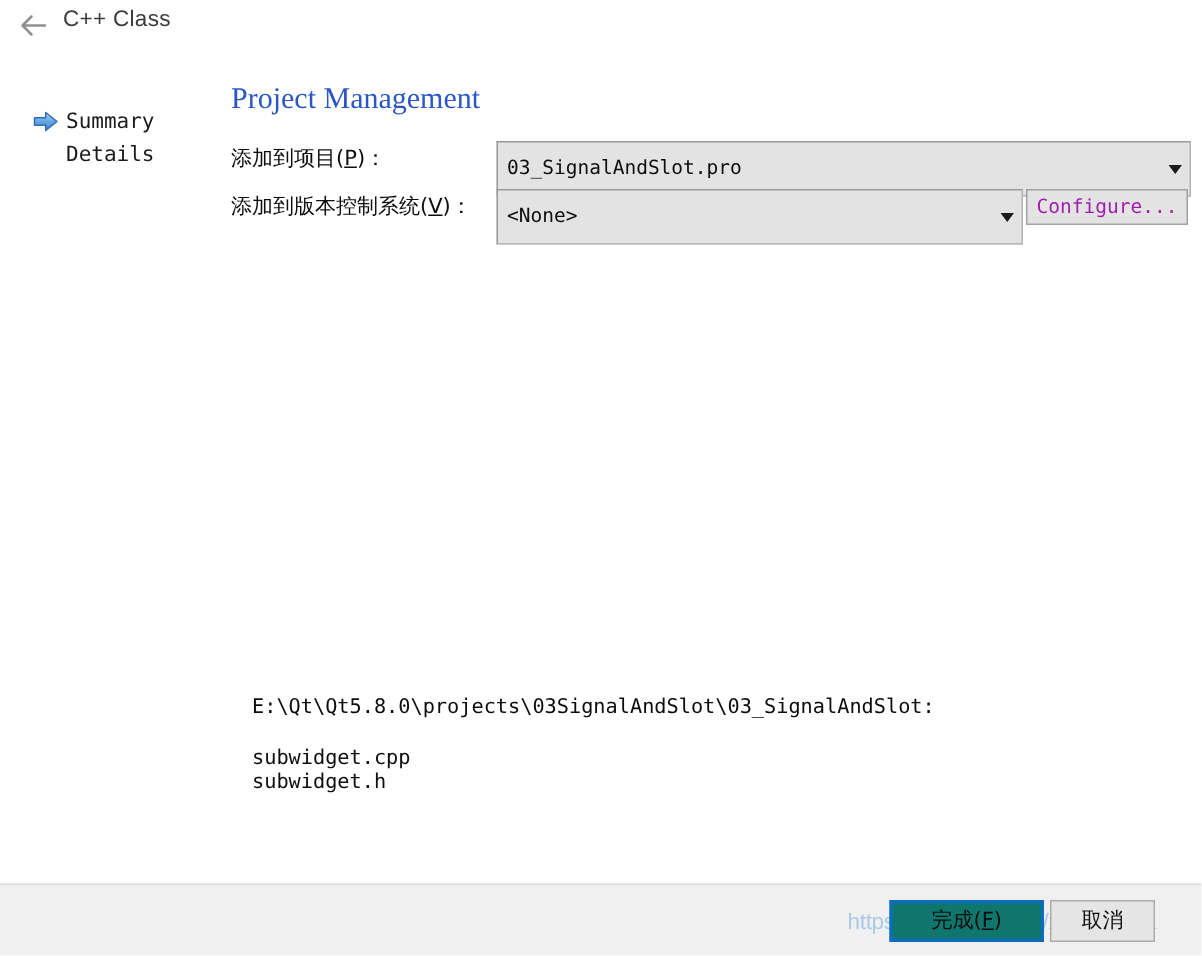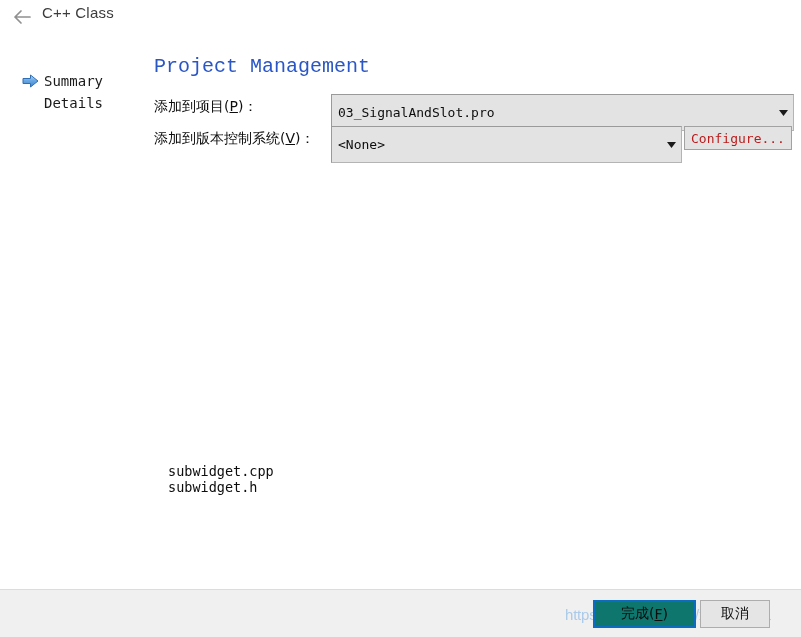--- a/index.html
+++ b/index.html
@@ -66,21 +66,21 @@
     width: 17px; height: 14px;
   }
   #current-step-arrow-icon svg { display: block; }
 
   
   #page-title {
     position: absolute;
     left: 154px; top: 55px;
     font-size: 20px;
     color: #2a56c6;
-    font-family: Liberation Mono, monospace;
+    font-family: Liberation Serif, serif;
     white-space: nowrap;
   }
 
   .form-row { position: absolute; height: 24px; }
   #row-project { left: 154px; top: 94px; width: 640px; }
   #row-vcs     { left: 154px; top: 126px; width: 640px; }
 
   .form-label {
     position: absolute;
     left: 0; top: 0;
@@ -132,21 +132,21 @@
 
   #configure-button {
     position: absolute;
     left: 530px; top: 0;
     width: 108px; height: 24px;
     box-sizing: border-box;
     background: #e3e3e3;
     border: 1px solid #a2a2a2;
     font-family: "DejaVu Sans Mono", monospace;
     font-size: 13px;
-    color: #b91c1c;
+    color: #a21caf;
     display: flex;
     align-items: center;
     justify-content: center;
     cursor: default;
     line-height: 1;
   }
 
   
   #files-summary {
     position: absolute;
@@ -292,20 +292,21 @@
       <svg width="9" height="6" viewBox="0 0 9 6" aria-hidden="true">
         <path d="M0 0 H9 L4.5 6 Z" fill="#1a1a1a"></path>
       </svg>
     </span>
   </div>
 
   <div id="configure-button">Configure...</div>
 </div>
 
 <div id="files-summary">
+  <div id="files-summary-path">E:\Qt\Qt5.8.0\projects\03SignalAndSlot\03_SignalAndSlot:</div>
   <div class="file-entry">subwidget.cpp</div>
   <div class="file-entry">subwidget.h</div>
 </div>
 
 <div id="footer-separator"></div>
 <div id="footer-bar"></div>
 
 <div id="watermark">https://blog.csdn.net/xuechanba</div>
 
 <div id="finish-button">

